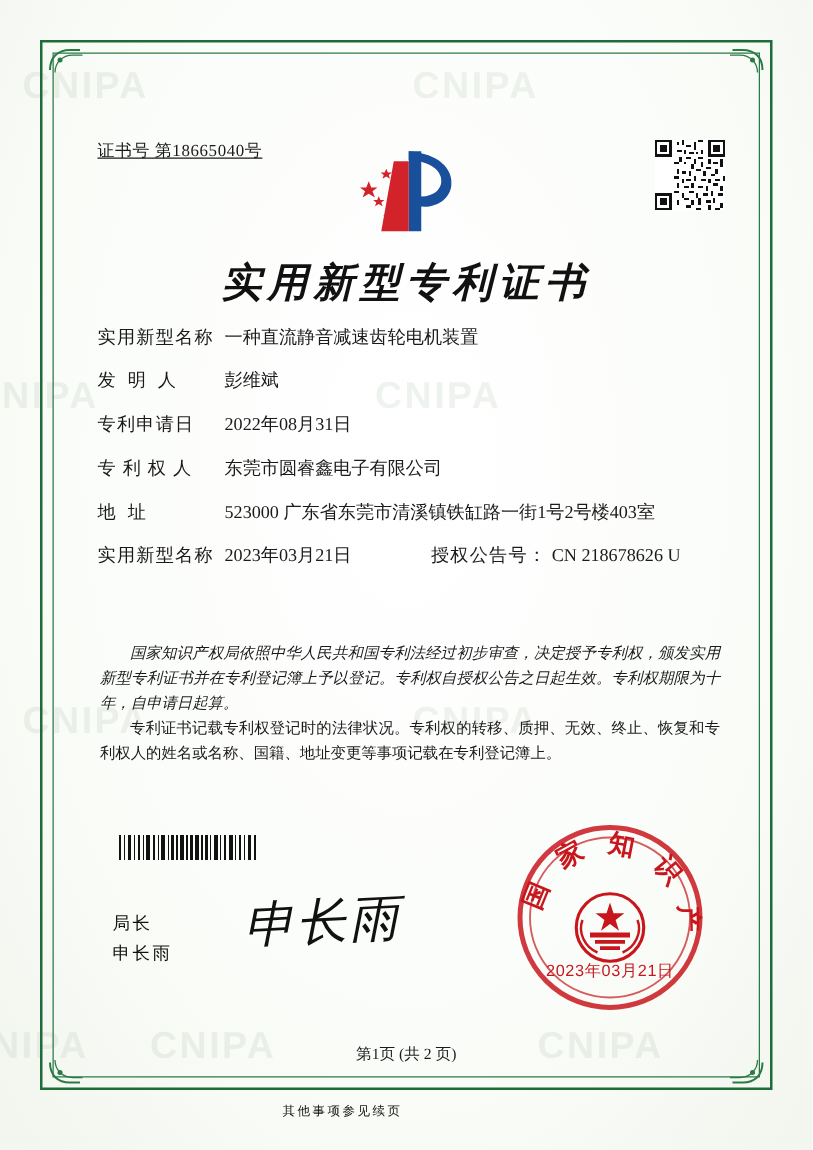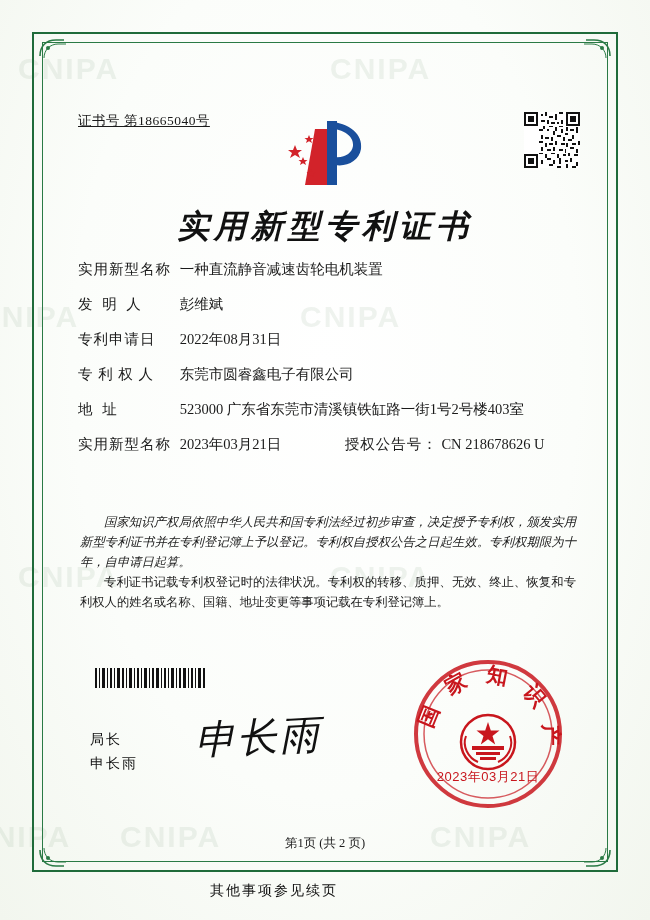--- a/index.html
+++ b/index.html
@@ -202,21 +202,21 @@
     text-align: center;
     font-size: 12.5px;
     color: #1a1a1a;
   }
 
   .footer-note {
     position: absolute;
     left: 0; top: 882px;
     width: 548px;
     text-align: center;
-    font-size: 14px;
+    font-size: 10px;
     color: #111;
     letter-spacing: 2px;
   }
 </style>
 </head>
 <body>
 
 <div class="page">
 
   <div class="watermark wm1">CNIPA</div>

